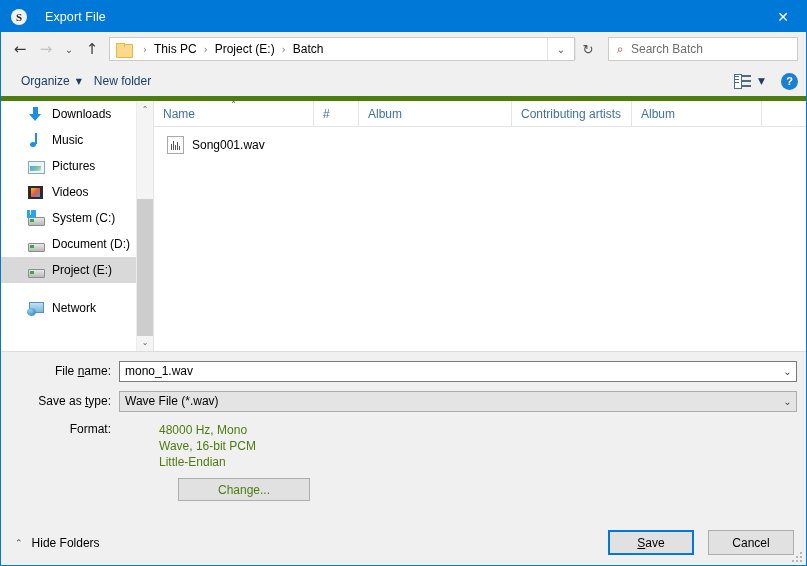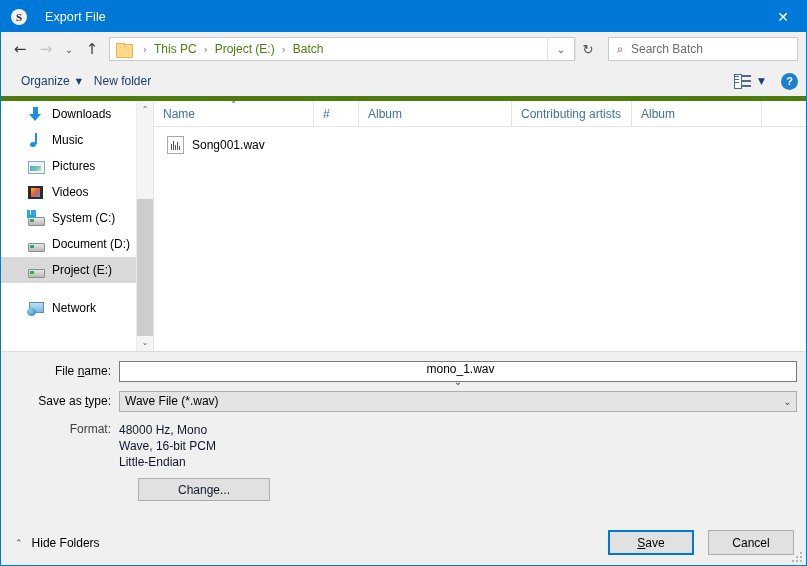--- a/index.html
+++ b/index.html
@@ -60,21 +60,21 @@
     width:16px; height:13px; margin:0 5px 0 6px; flex:none; position:relative;
   }
   .crumb-folder:before {
     content:""; position:absolute; left:0; top:1px; width:15px; height:12px;
     background:#ffd98b; border:1px solid #e8b44b; border-radius:1px;
   }
   .crumb-folder:after {
     content:""; position:absolute; left:0; top:0px; width:7px; height:3px;
     background:#ffd98b; border:1px solid #e8b44b; border-bottom:none; border-radius:1px 1px 0 0;
   }
-  .crumb { font-size:12px; color:#4d7c0f; padding:0 1px; }
+  .crumb { font-size:12px; color:#000000; padding:0 1px; }
   .crumb-sep { color:#777; font-size:10px; padding:0 6px; font-family:"DejaVu Sans", sans-serif; }
   .crumb-drop {
     width:26px; height:22px; display:flex; align-items:center; justify-content:center;
     color:#555; font-size:10px; border-left:1px solid #e3e3e3; margin-left:auto; flex:none;
     font-family:"DejaVu Sans", sans-serif;
   }
   .refresh {
     width:24px; height:22px; display:flex; align-items:center; justify-content:center;
     color:#555; font-size:13px; border-left:1px solid #e3e3e3; flex:none;
     font-family:"DejaVu Sans", sans-serif;
@@ -188,29 +188,29 @@
   .row { display:flex; align-items:center; height:22px; margin-top:8px; }
   .row-label {
     width:118px; text-align:right; padding-right:8px; font-size:12px; color:#000;
     box-sizing:border-box; flex:none;
   }
   .row-label u { text-decoration:underline; }
   .combo {
     flex:1; height:21px; margin-right:9px; box-sizing:border-box;
     display:flex; align-items:center; font-size:12px;
   }
-  .combo.edit { background:#fff; border:1px solid #7a7a7a;flex-direction:column; }
+  .combo.edit { background:#fff; border:1px solid #7a7a7a; }
   .combo.readonly { background:#e4e4e4; border:1px solid #adadad; }
   .combo .val { padding-left:5px; flex:1; }
   .combo .chev { width:17px; text-align:center; color:#4a4a4a; font-size:10px; font-family:"DejaVu Sans", sans-serif; }
 
   .fmt-section { display:flex; margin-top:10px; }
   .fmt-left { width:300px; flex:none; display:flex; }
-  .fmt-label { width:118px; text-align:right; padding-right:8px; font-size:12px; color:#404040; flex:none; box-sizing:border-box; }
-  .fmt-lines { font-size:12px; line-height:16px; color:#0f172a; }
+  .fmt-label { width:118px; text-align:right; padding-right:8px; font-size:12px; color:#000000; flex:none; box-sizing:border-box; }
+  .fmt-lines { font-size:12px; line-height:16px; color:#4d7c0f;margin-left:40px; }
   .change-btn {
     width:132px; height:23px; background:#e1e1e1; border:1px solid #adadad;
     font-size:12px; display:flex; align-items:center; justify-content:center;
     margin-top:8px; margin-left:19px; box-sizing:border-box;
   }
 
   
   .footer {
     height:45px; flex:none; display:flex; align-items:center;
     background:#f0f0f0; padding:0 12px 0 14px; position:relative;

